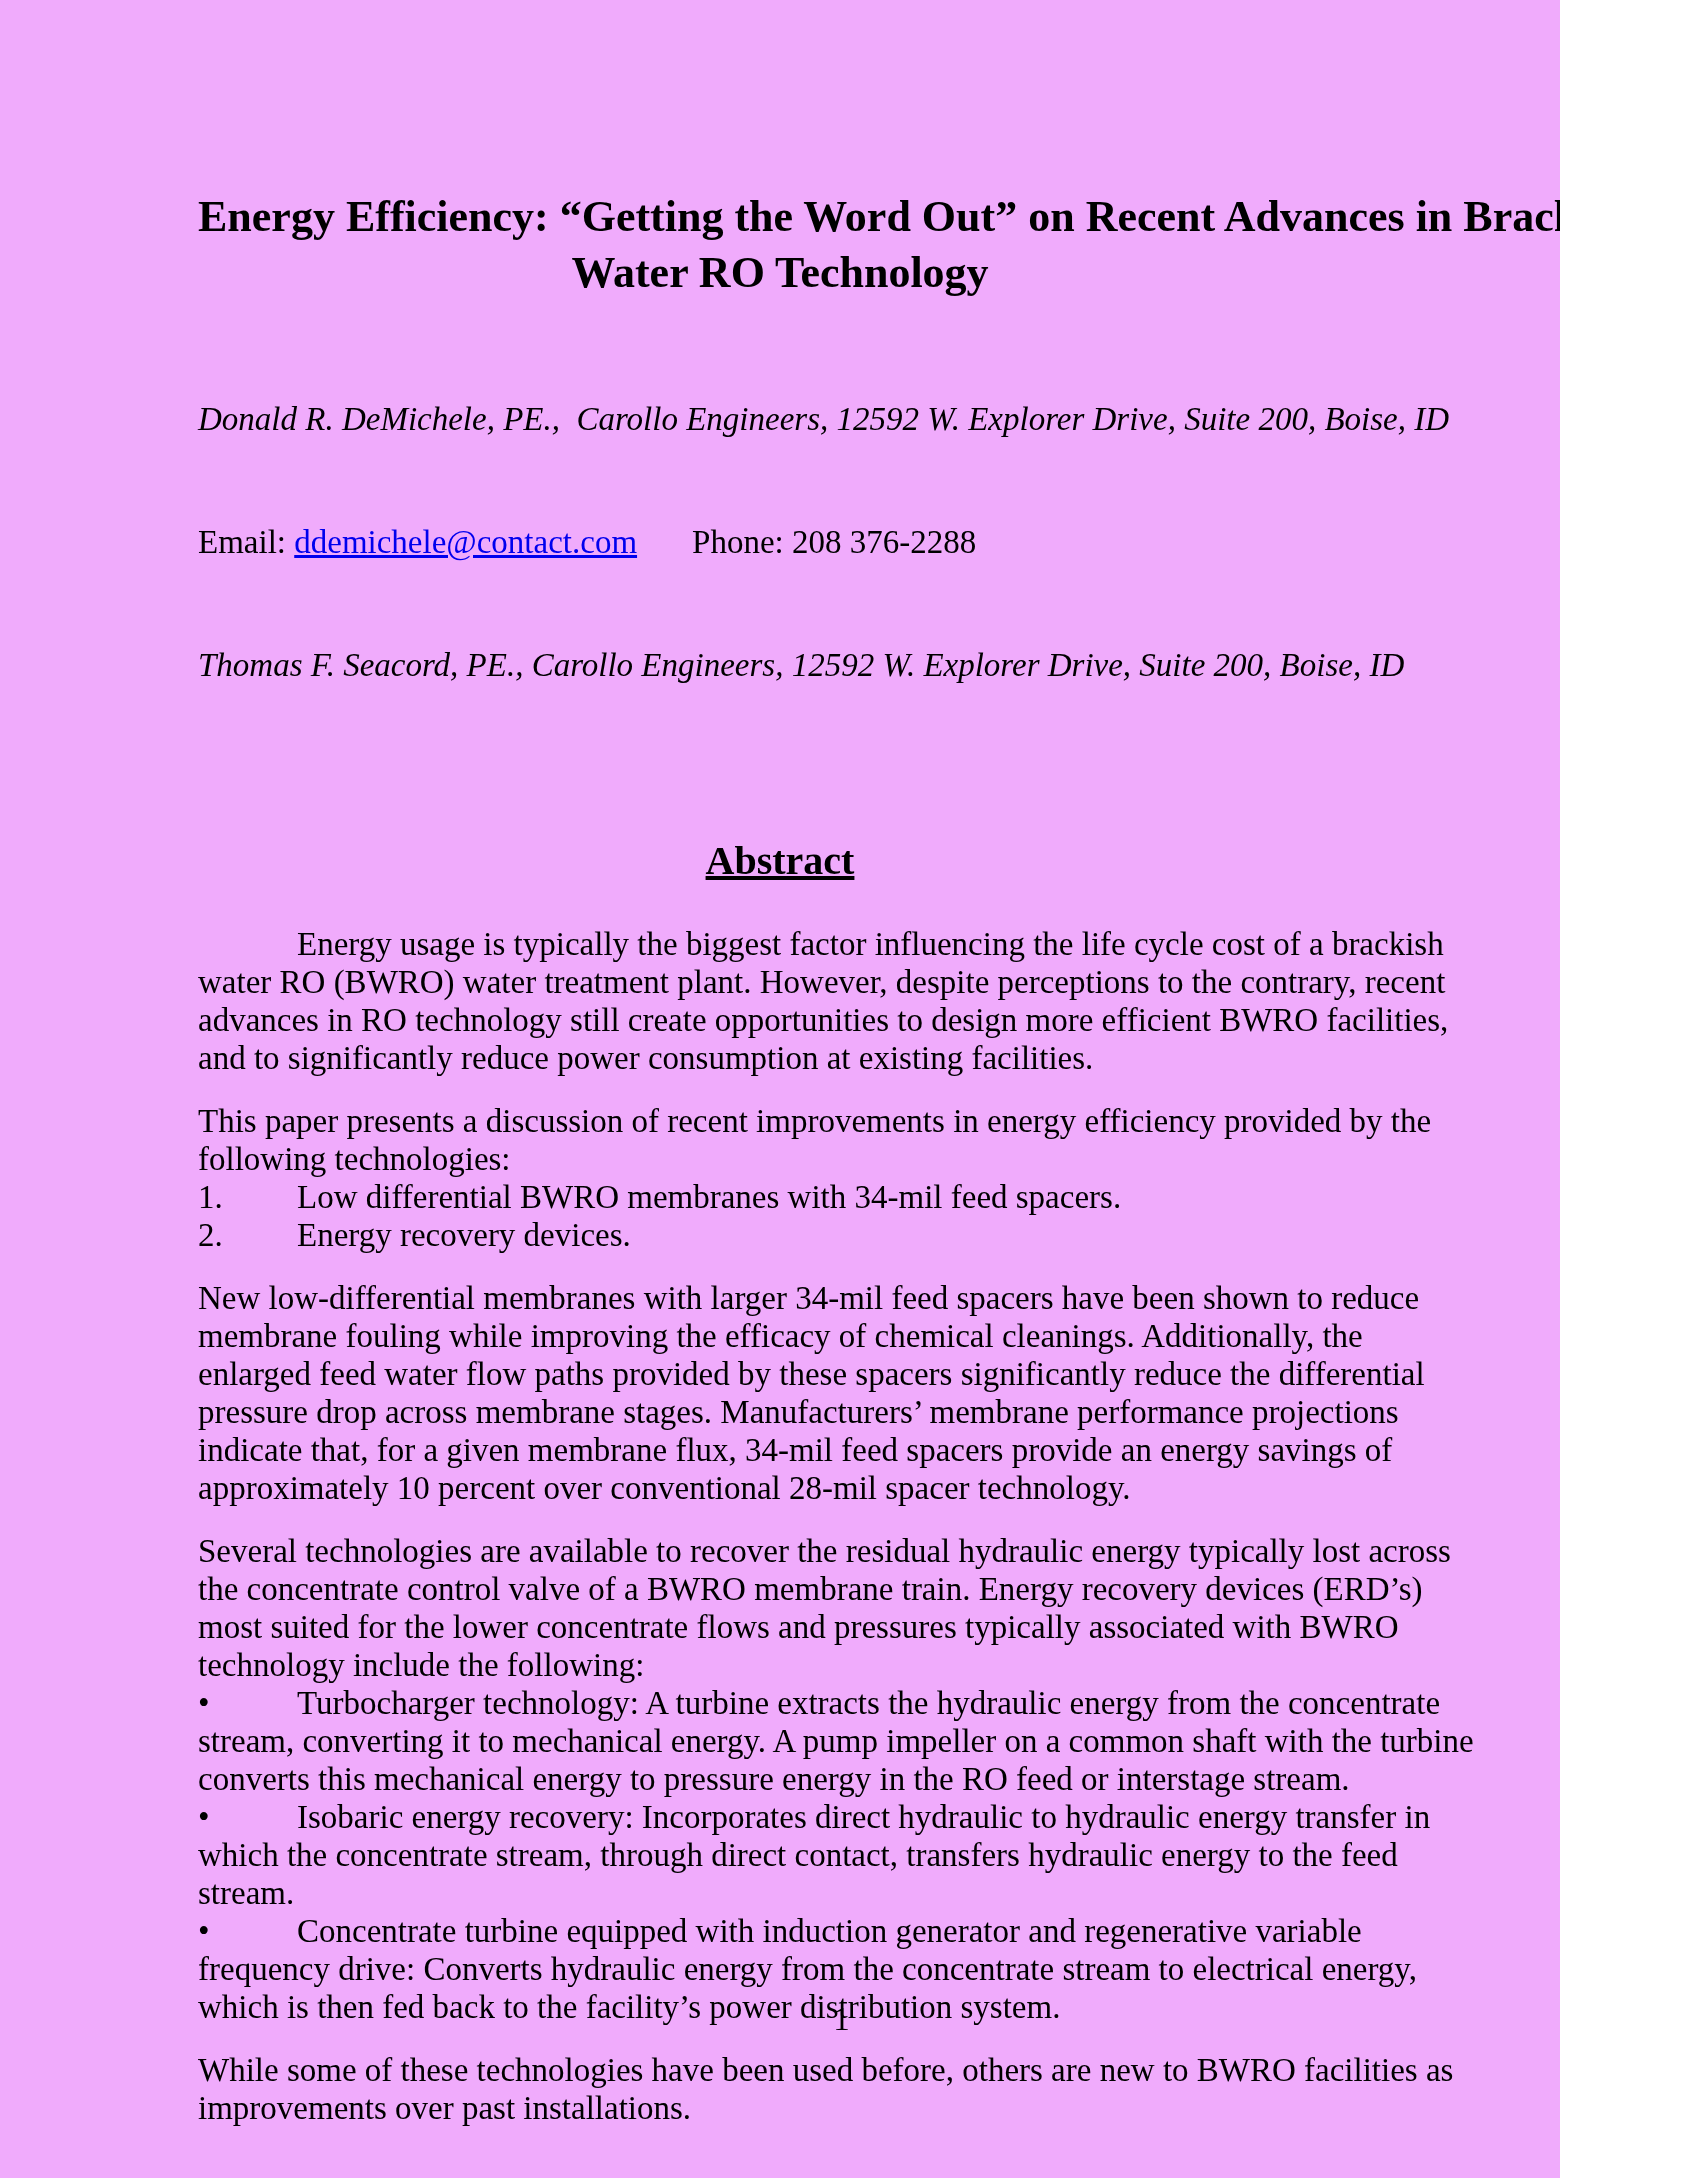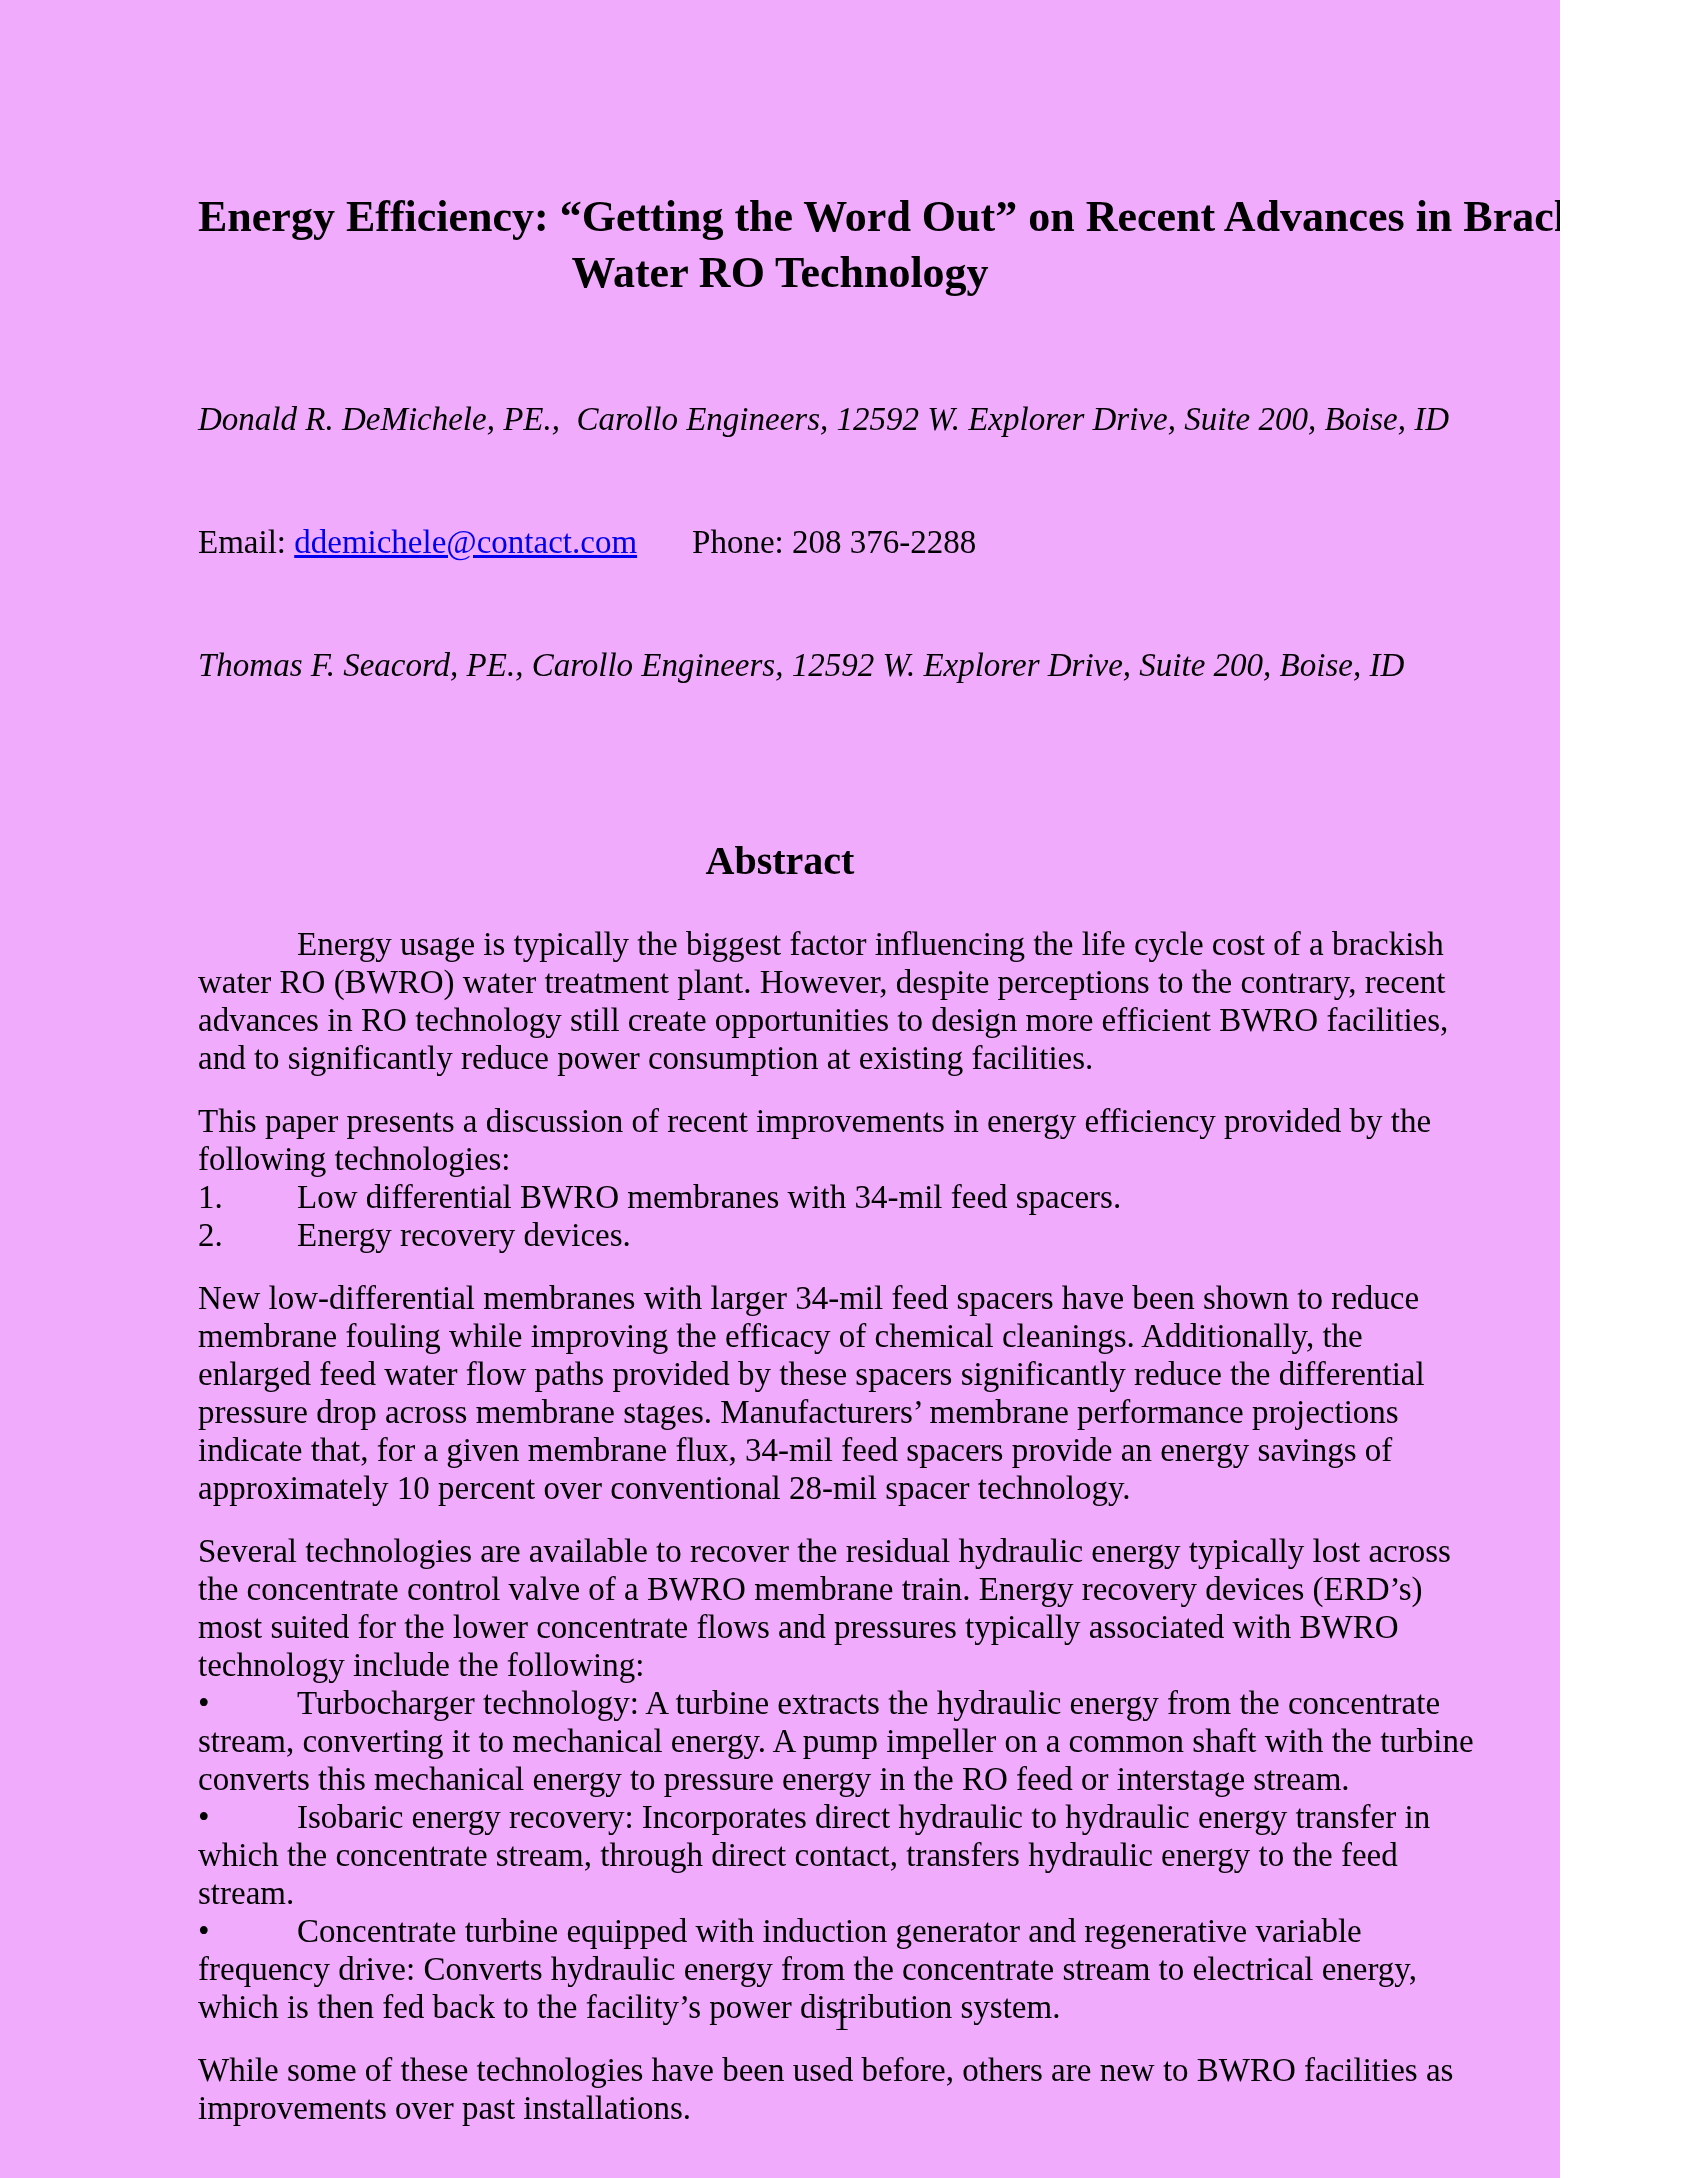--- a/index.html
+++ b/index.html
@@ -32,20 +32,21 @@
   .author-line { font-style: italic; }
   .contact-line { font-style: normal; }
   .email-link { color: #0000EE; text-decoration: underline; cursor: pointer; }
   .hgap { display: inline-block; width: 55px; }
   .abstract-heading {
     margin: 68px 0 0 0;
     font-size: 40px;
     line-height: 50px;
     font-weight: bold;
     text-align: center;
+    text-decoration: underline;
   }
   .abstract-body {
     margin-top: 39px;
     font-size: 33px;
     line-height: 38px;
   }
   .para { margin: 0; white-space: pre; }
   .gap { margin-top: 25px; }
   .indent { text-indent: 99px; }
   .marker { display: inline-block; width: 99px; text-indent: 0; }

